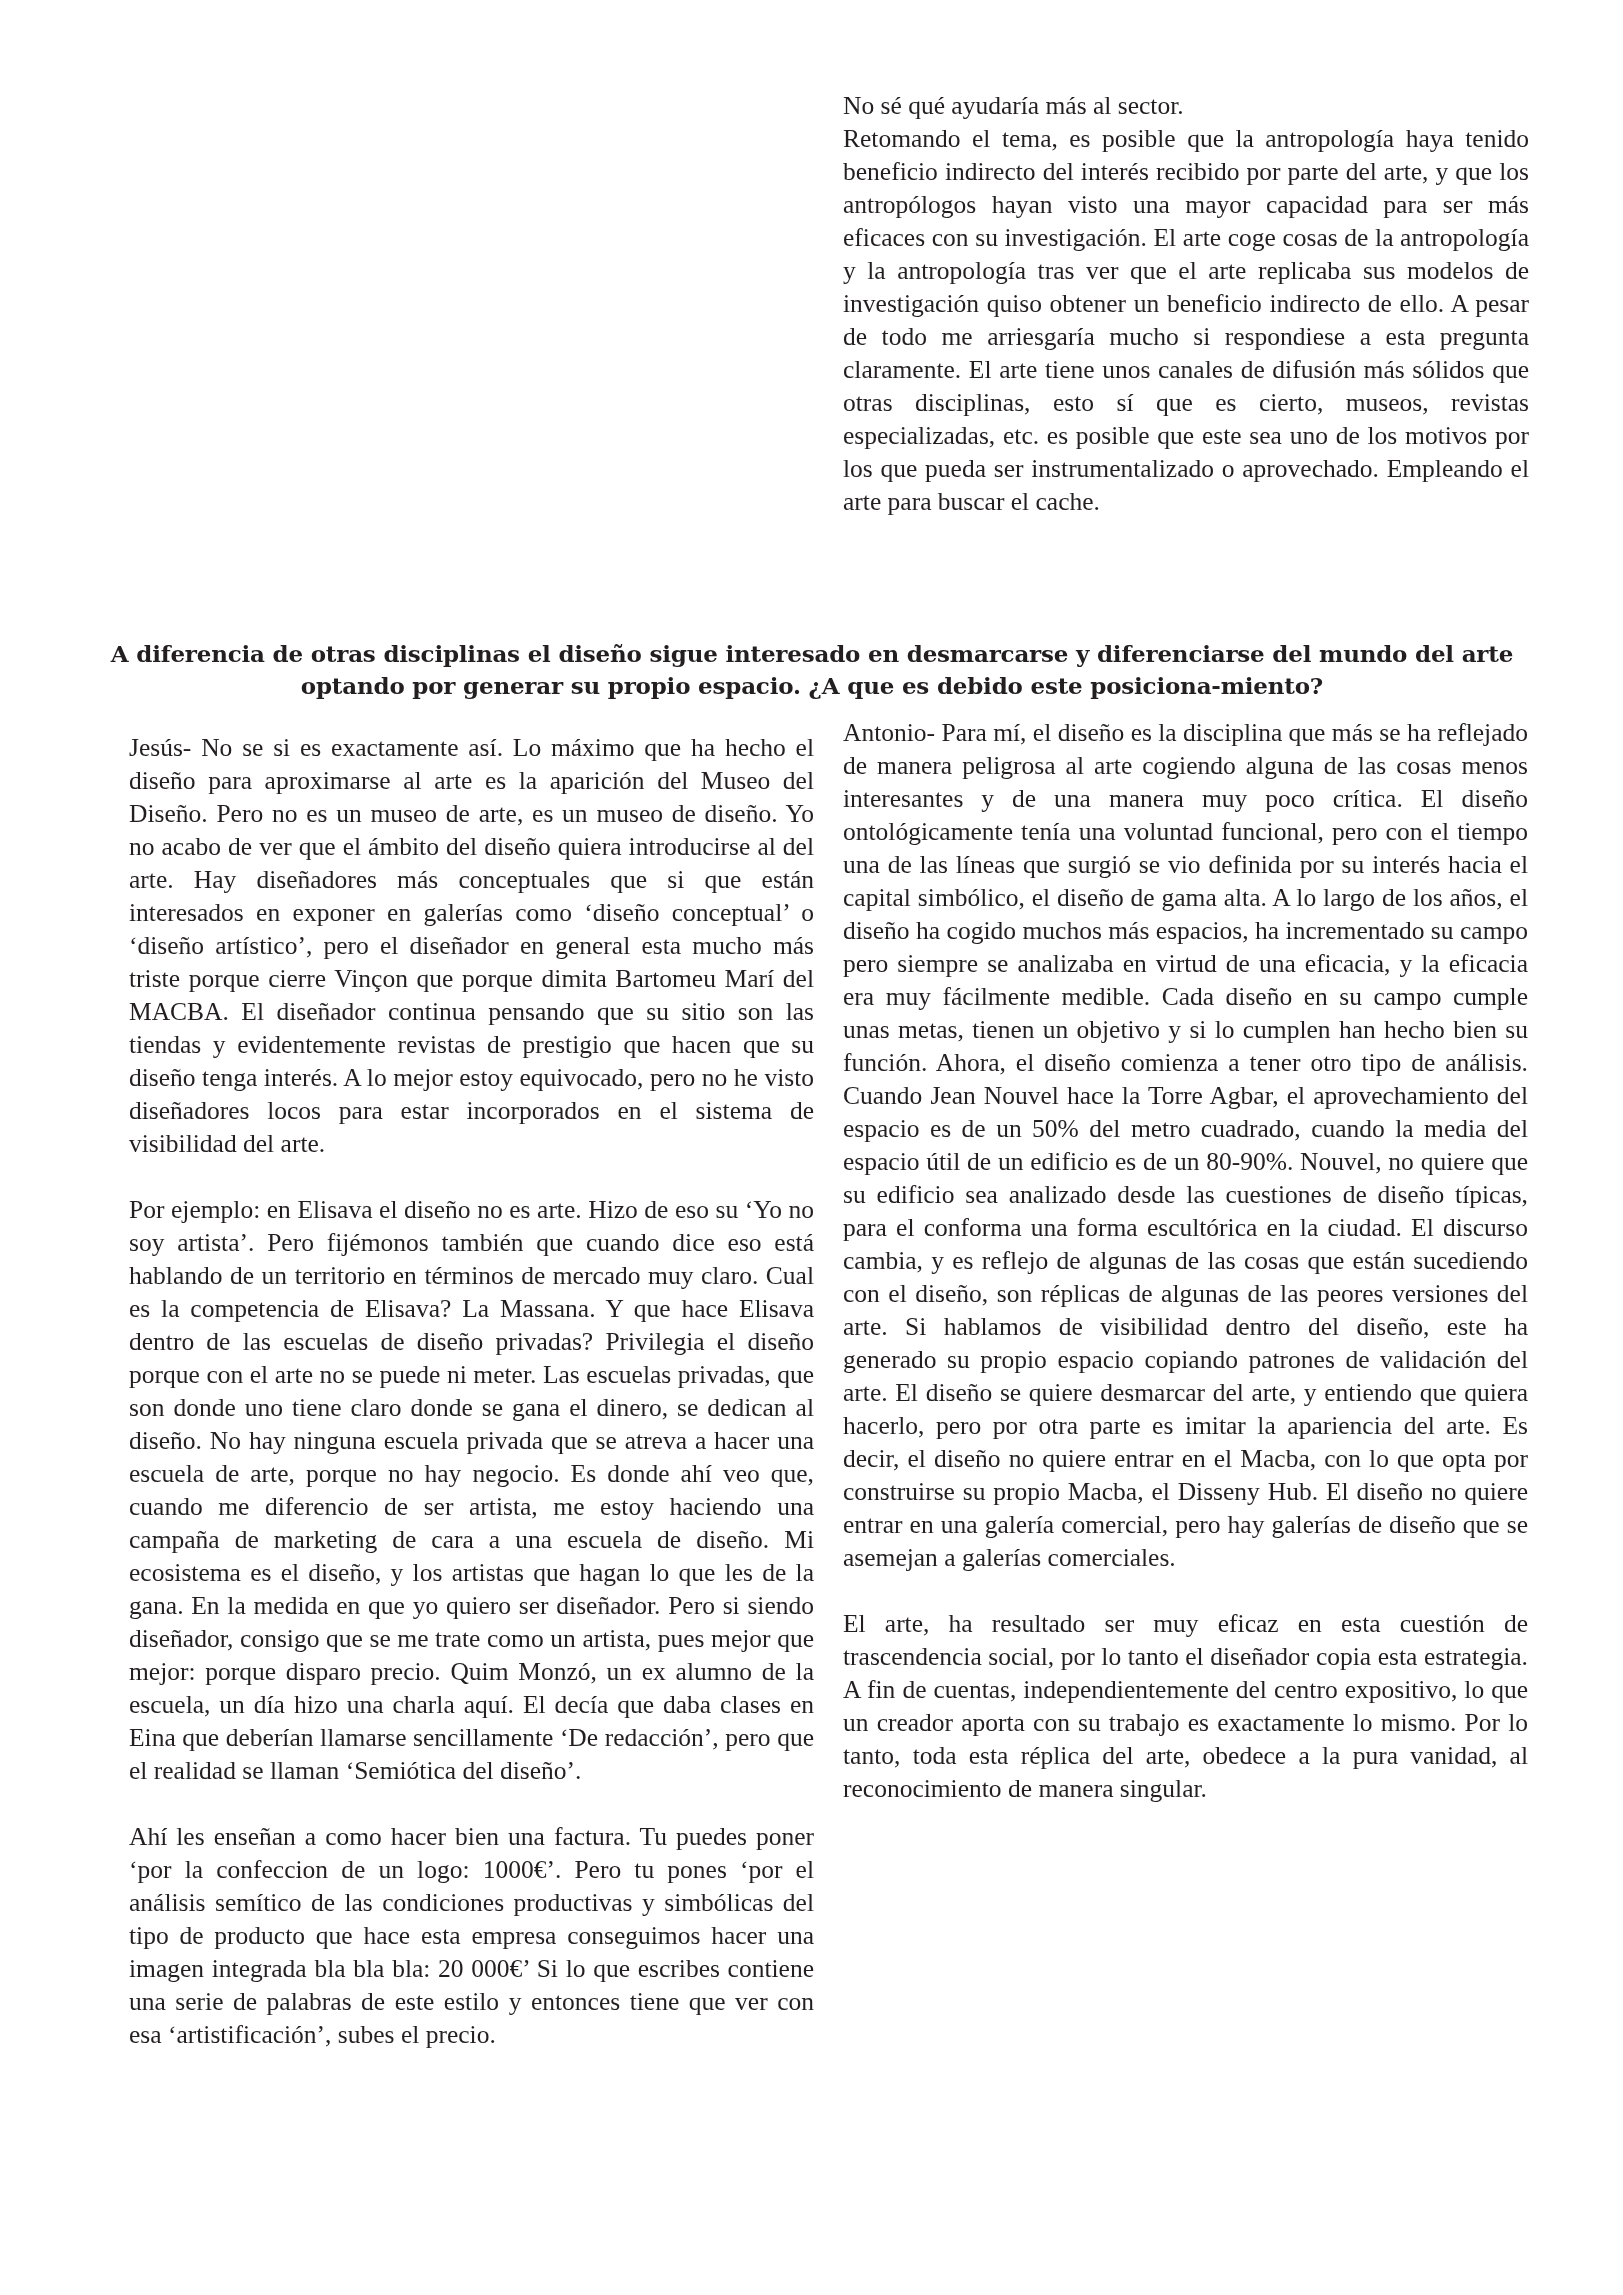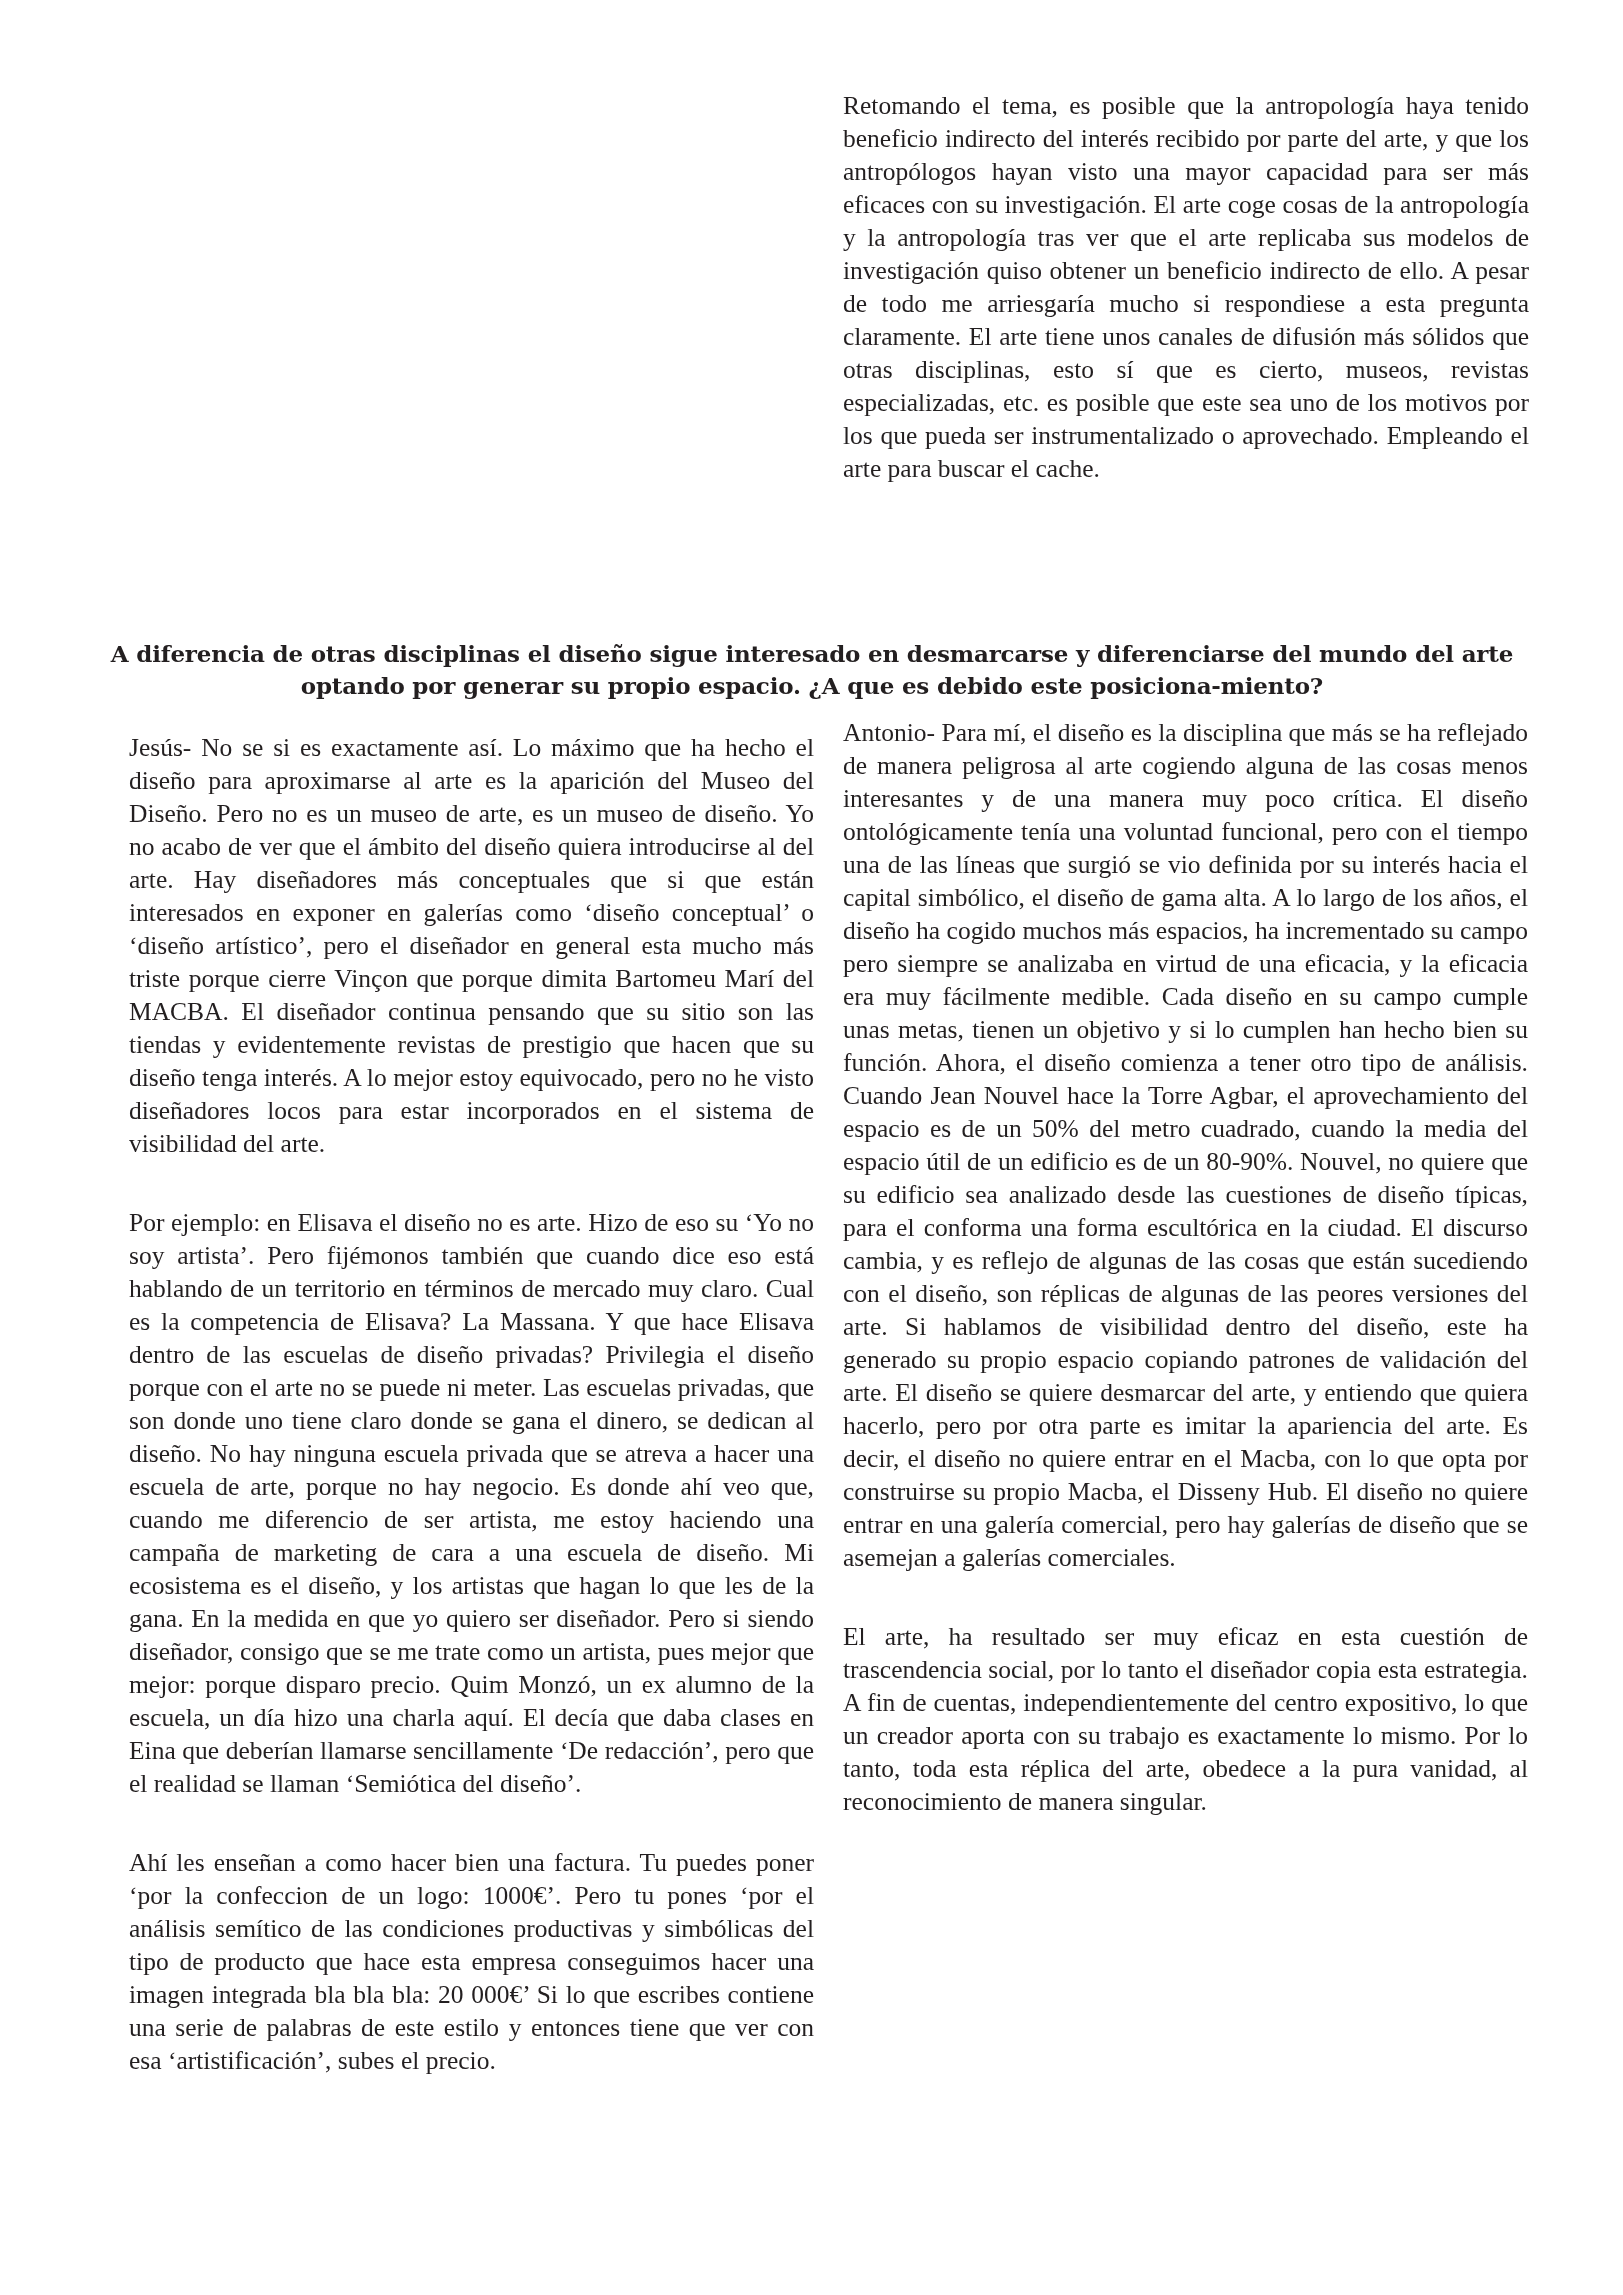--- a/index.html
+++ b/index.html
@@ -6,36 +6,37 @@
   body { width:1623px; height:2295px; position:relative; overflow:hidden; color:#231f20; }
   .col {
     position:absolute;
     font-family:"Liberation Serif", "DejaVu Serif", serif;
     font-size:25.5px;
     line-height:33px;
     text-align:justify;
     hyphens:manual;
   }
   .col p { margin:0; }
-  .col p + p.gap { margin-top:46px; }
+  .col p + p.gap { margin-top:33px; }
   #top-col { left:843px; top:89px; width:686px; }
   #left-col { left:129px; top:731px; width:685px; }
   #right-col { left:843px; top:716px; width:685px; }
   #heading {
     position:absolute; left:88px; top:600px; width:1448px;
     font-family:"DejaVu Serif", "Liberation Serif", serif;
     font-weight:bold; font-size:23px; line-height:32px; text-align:center;
     letter-spacing:-0.2px;
     margin-top:38px;
   }
 </style>
 </head>
 <body>
 
 <div id="top-col" class="col">
+  <p style="text-align:left">No sé qué ayudaría más al sector.</p>
   <p>Retomando el tema, es posible que la antropología haya tenido beneficio indirecto del interés recibido por parte del arte, y que los antropólogos hayan visto una mayor capacidad para ser más eficaces con su investigación. El arte coge cosas de la antropología y la antropología tras ver que el arte replicaba sus modelos de investigación quiso obtener un beneficio indirecto de ello. A pesar de todo me arriesgaría mucho si respondiese a esta pregunta claramente. El arte tiene unos canales de difusión más sólidos que otras disciplinas, esto sí que es cierto, museos, revistas especializadas, etc. es posible que este sea uno de los motivos por los que pueda ser instrumentalizado o aprovechado. Empleando el arte para buscar el cache.</p>
 </div>
 
 <div id="heading">A diferencia de otras disciplinas el diseño sigue interesado en desmarcarse y diferenciarse del mundo del arte optando por generar su propio espacio. ¿A que es debido este posiciona-miento?</div>
 
 <div id="left-col" class="col">
   <p>Jesús- No se si es exactamente así. Lo máximo que ha hecho el diseño para aproximarse al arte es la aparición del Museo del Diseño. Pero no es un museo de arte, es un museo de diseño. Yo no acabo de ver que el ámbito del diseño quiera introducirse al del arte. Hay diseñadores más conceptuales que si que están interesados en exponer en galerías como ‘diseño conceptual’ o ‘diseño artístico’, pero el diseñador en general esta mucho más triste porque cierre Vinçon que porque dimita Bartomeu Marí del MACBA. El diseñador continua pensando que su sitio son las tiendas y evidentemente revistas de prestigio que hacen que su diseño tenga interés. A lo mejor estoy equivocado, pero no he visto diseñadores locos para estar incorporados en el sistema de visibilidad del arte.</p>
   <p class="gap">Por ejemplo: en Elisava el diseño no es arte. Hizo de eso su ‘Yo no soy artista’. Pero fijémonos también que cuando dice eso está hablando de un territorio en términos de mercado muy claro. Cual es la competencia de Elisava? La Massana. Y que hace Elisava dentro de las escuelas de diseño privadas? Privilegia el diseño porque con el arte no se puede ni meter. Las escuelas privadas, que son donde uno tiene claro donde se gana el dinero, se dedican al diseño. No hay ninguna escuela privada que se atreva a hacer una escuela de arte, porque no hay negocio. Es donde ahí veo que, cuando me diferencio de ser artista, me estoy haciendo una campaña de marketing de cara a una escuela de diseño. Mi ecosistema es el diseño, y los artistas que hagan lo que les de la gana. En la medida en que yo quiero ser diseñador. Pero si siendo diseñador, consigo que se me trate como un artista, pues mejor que mejor: porque disparo precio. Quim Monzó, un ex alumno de la escuela, un día hizo una charla aquí. El decía que daba clases en Eina que deberían llamarse sencillamente ‘De redacción’, pero que el realidad se llaman ‘Semiótica del diseño’.</p>
   <p class="gap">Ahí les enseñan a como hacer bien una factura. Tu puedes poner ‘por la confeccion de un logo: 1000€’. Pero tu pones ‘por el análisis semítico de las condiciones productivas y simbólicas del tipo de producto que hace esta empresa conseguimos hacer una imagen integrada bla bla bla: 20 000€’ Si lo que escribes contiene una serie de palabras de este estilo y entonces tiene que ver con esa ‘artistificación’, subes el precio.</p>
 </div>

